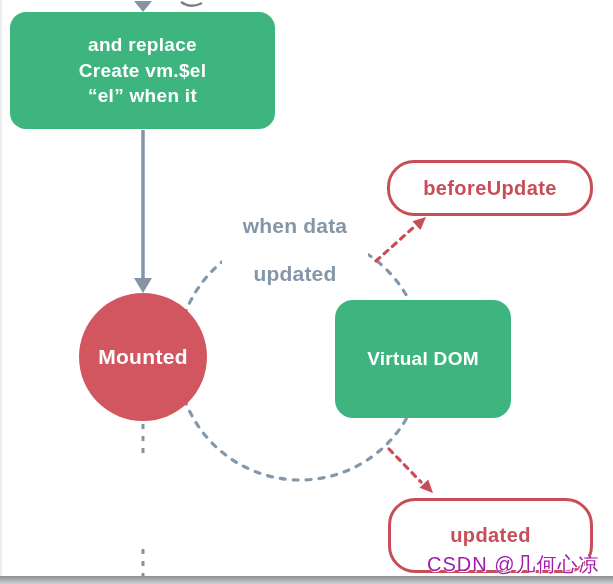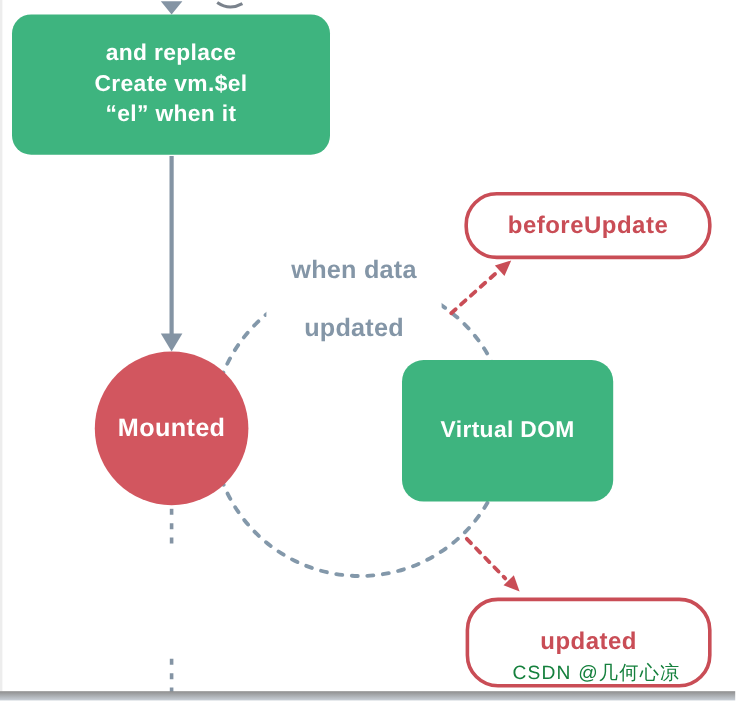--- a/index.html
+++ b/index.html
@@ -38,21 +38,21 @@
   }
   .before-update-box{left:387px;top:160px;width:206px;height:56px;}
   .updated-box{left:388px;top:498px;width:205px;height:75px;}
   .when-data{
     left:222px;top:211px;width:146px;
     background:#fff;padding:3px 2px;
     color:#8496A7;font-weight:700;font-size:21px;line-height:1.15;letter-spacing:.2px;gap:24px;
   }
   .watermark{
     position:absolute;z-index:3;left:427px;top:551px;
-    color:#15803d;font-size:16px;letter-spacing:1px;white-space:nowrap;
+    color:#a21caf;font-size:20px;letter-spacing:1px;white-space:nowrap;
     text-shadow:1px 1px 0 #fff,-1px -1px 0 #fff;
   }
   .bottom-bar{
     position:absolute;z-index:4;left:0;bottom:0;width:613px;height:8px;
     background:linear-gradient(#8E8E8E,#CBD2DA);
   }
 </style>
 </head>
 <body>
 

